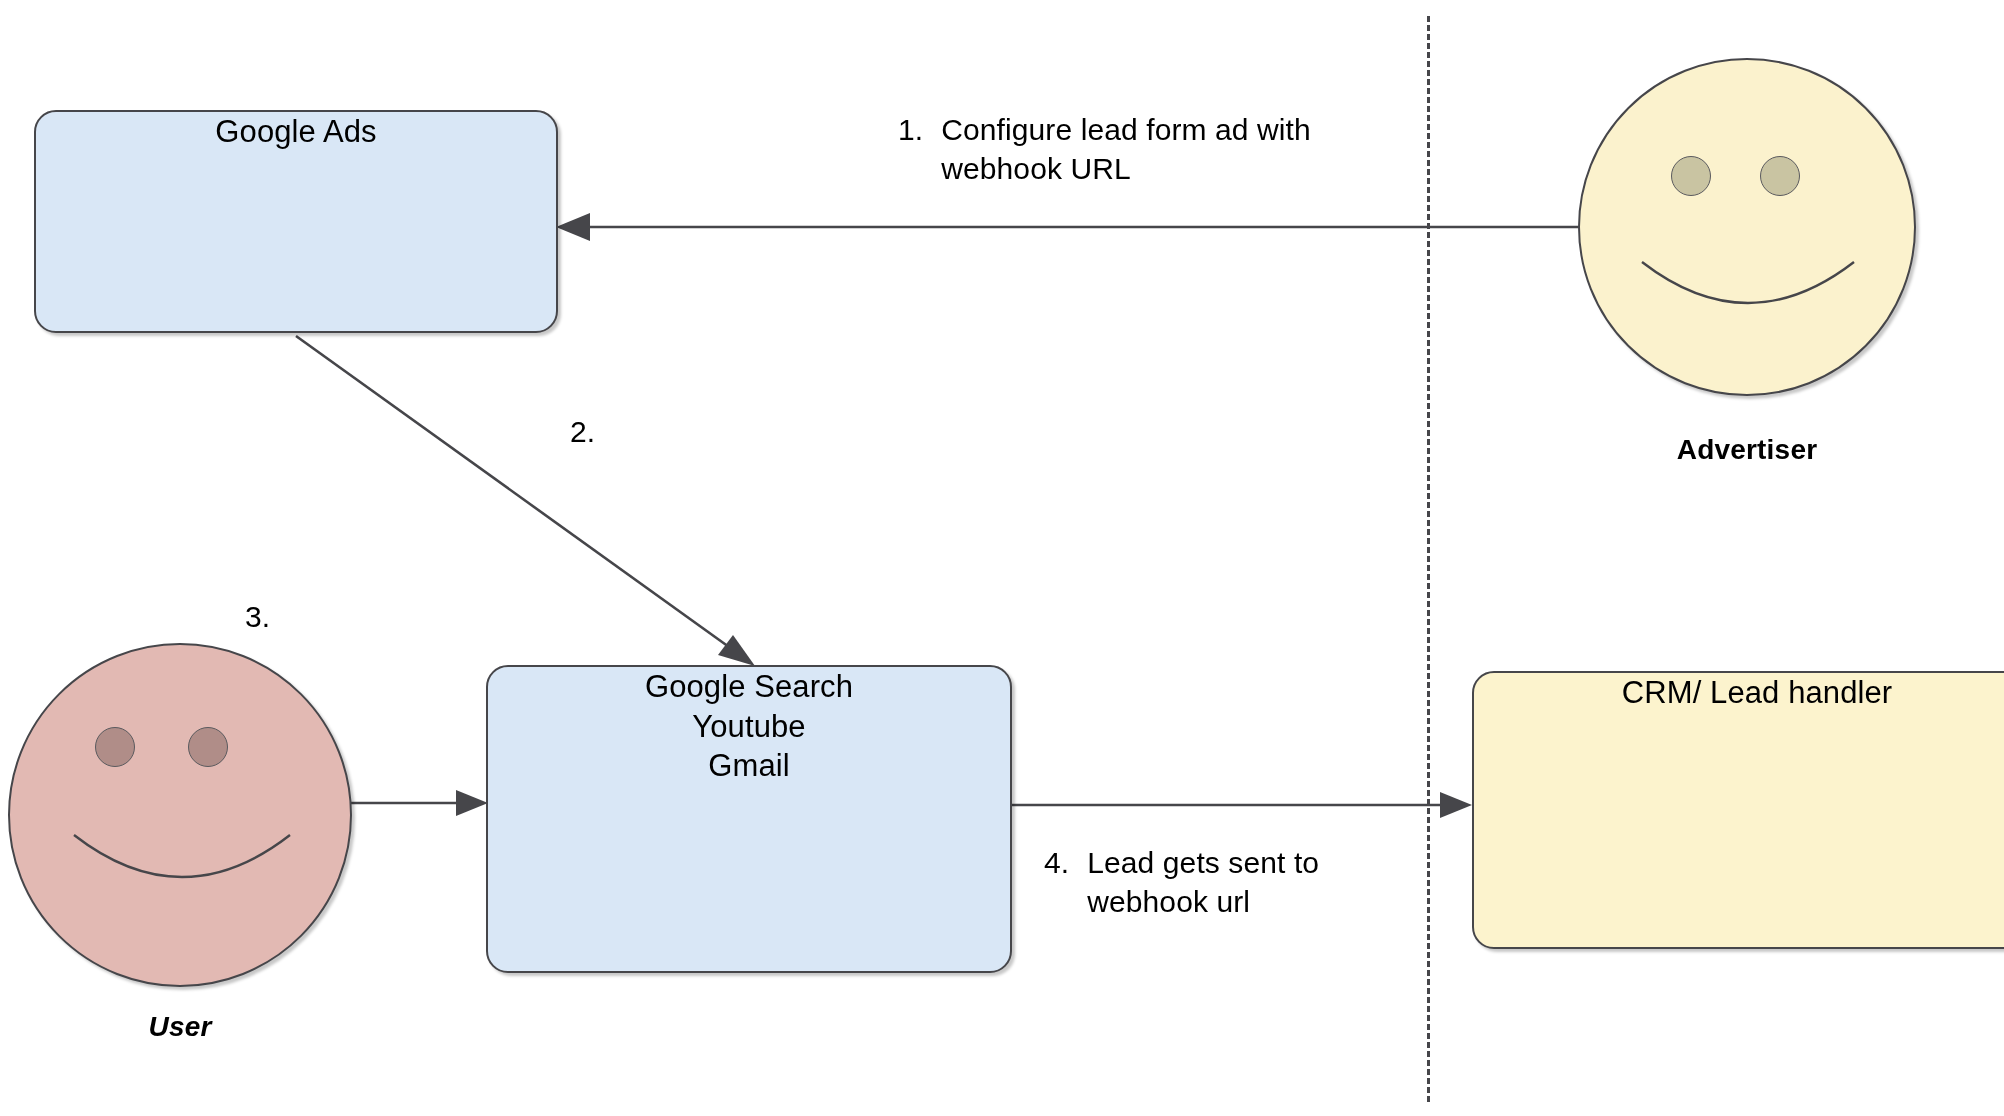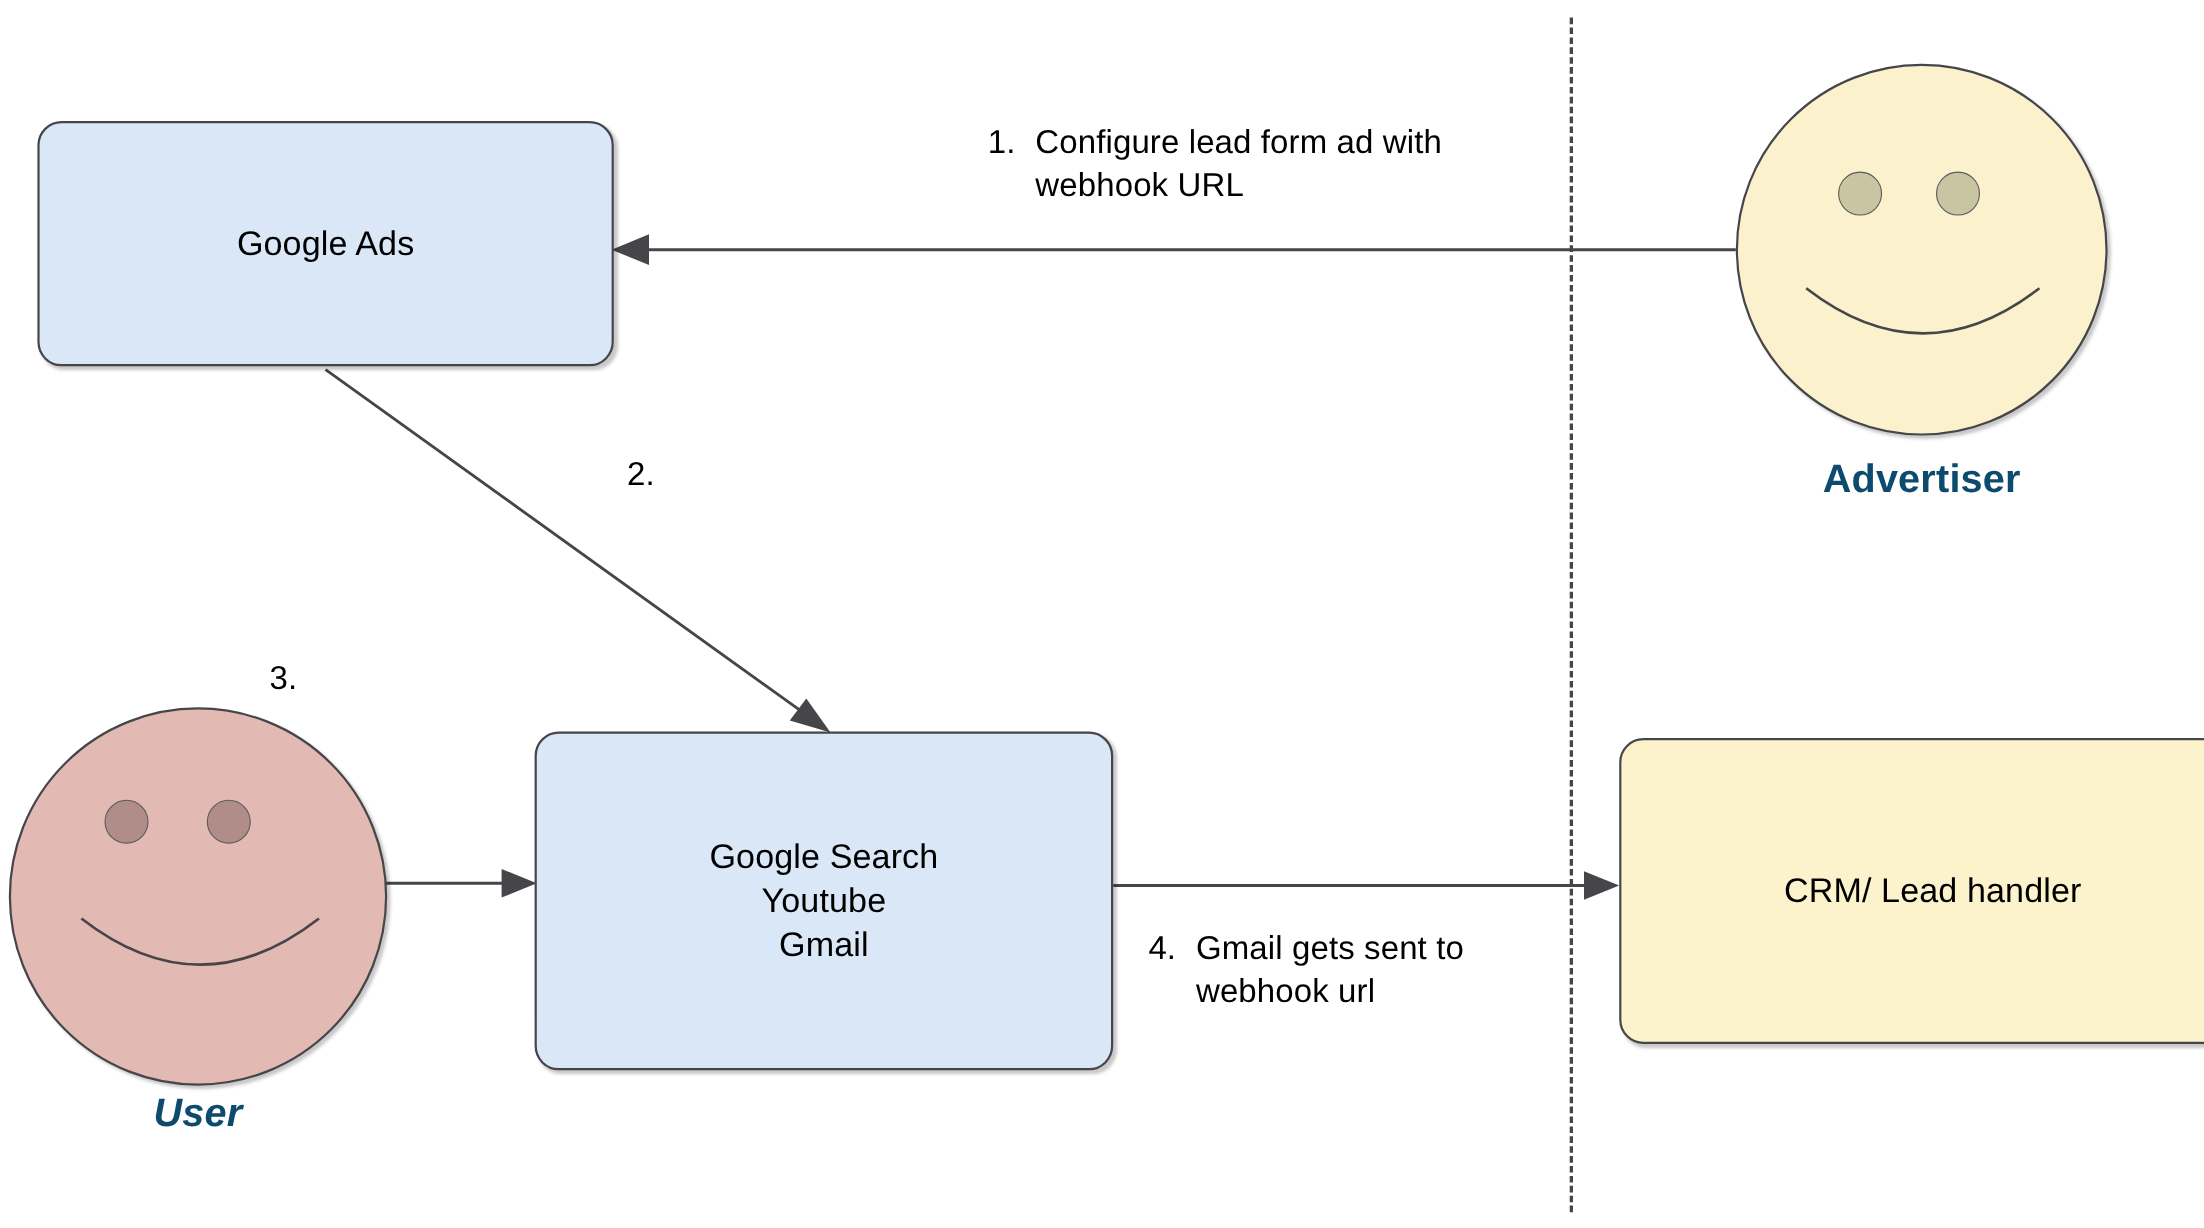--- a/index.html
+++ b/index.html
@@ -18,21 +18,20 @@
     background: #ffffff;
     overflow: hidden;
   }
   
   .node-box {
     position: absolute;
     box-sizing: border-box;
     border: 2px solid #46464a;
     border-radius: 22px;
     display: flex;
-    align-items: center;
     justify-content: center;
     text-align: center;
     color: #000000;
     font-size: 31px;
     line-height: 1.28;
     letter-spacing: 0.1px;
     box-shadow: 3px 3px 3px rgba(0,0,0,0.22);
   }
   .node-box.blue  { background: #d9e7f6; }
   .node-box.cream { background: #fcf3cd; }
@@ -57,23 +56,24 @@
   }
   .actor .mouth {
     position: absolute;
     overflow: visible;
   }
   .actor .caption {
     position: absolute;
     width: 100%;
     text-align: center;
     font-weight: bold;
-    font-size: 36px;
-    color: #0c4a6e;
+    font-size: 28px;
+    color: #000000;
     letter-spacing: 0.2px;
+    margin-top: 20px;
   }
 
   
   .advertiser .face { background: #fbf2cd; }
   .advertiser .eye  { background: #c9c4a2; }
   
   .user .face { background: #e2b9b3; }
   .user .eye  { background: #b08d88; }
 
   
@@ -190,17 +190,17 @@
   <div class="edge-label" style="left:570px; top:412px; width:400px;">
     <span class="num">2.</span>
   </div>
 
   <div class="edge-label" style="left:245px; top:597px; width:400px;">
     <span class="num">3.</span>
   </div>
 
   <div class="edge-label" style="left:1044px; top:843px; width:400px;">
     <span class="num">4.</span>
-    <span class="txt">Gmail gets sent to
+    <span class="txt">Lead gets sent to
 webhook url</span>
   </div>
 
 </div>
 
 </body></html>

